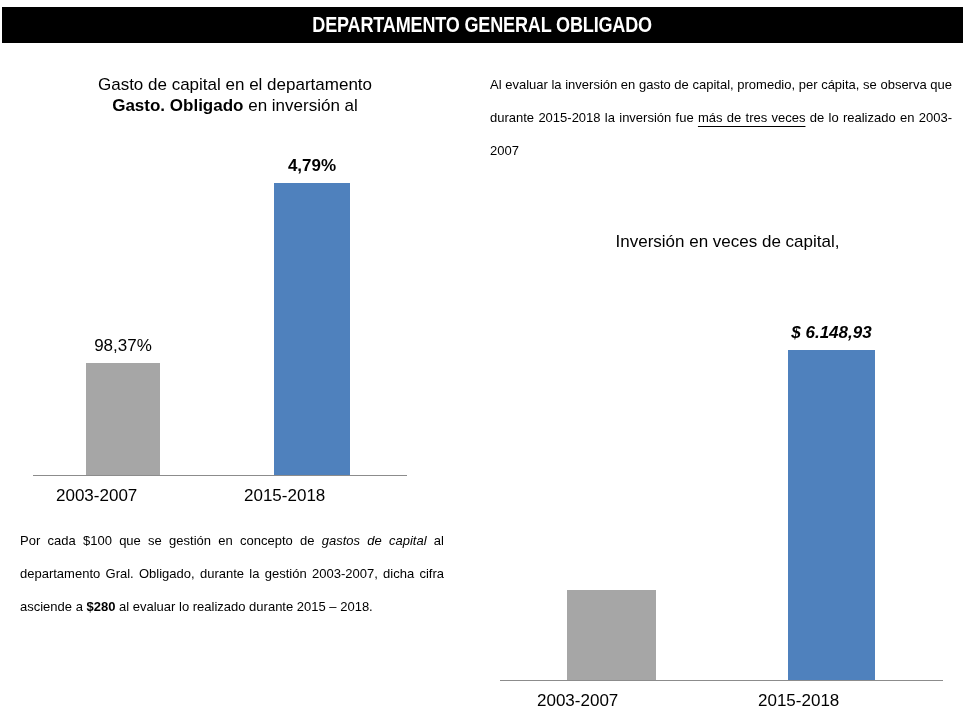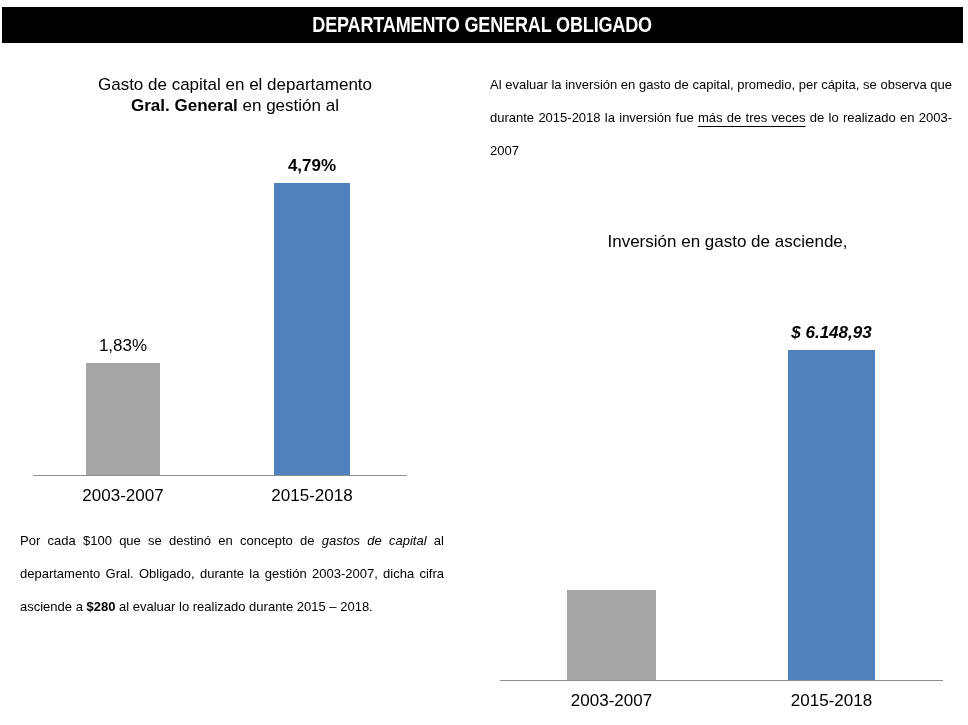--- a/index.html
+++ b/index.html
@@ -58,21 +58,21 @@
   }
   .chart-left  .val-0 { left: 23px;  width: 134px; }
   .chart-left  .val-1 { left: 211px; width: 136px; margin-top: 44px; }
   .chart-right .val-0 { left: 37px;  width: 149px; }
   .chart-right .val-1 { left: 258px; width: 147px; font-style: italic; }
   .val-label.bold { font-weight: bold; }
 
   .cat-label {
     position: absolute;
     top: calc(100% + 11px);
-    text-align: center;
+    text-align: left;
     font-size: 17px;
     white-space: nowrap;
   }
   .chart-left  .cat-0 { left: 23px;  width: 134px; }
   .chart-left  .cat-1 { left: 211px; width: 136px; }
   .chart-right .cat-0 { left: 37px;  width: 149px; }
   .chart-right .cat-1 { left: 258px; width: 147px; }
 
   .paragraph {
     position: absolute;
@@ -90,42 +90,42 @@
 <body>
 
 <div class="page">
 
   <div class="header-bar" style="background: #000000;">
     <div class="header-title" style="color: rgb(255, 255, 255);">DEPARTAMENTO GENERAL OBLIGADO</div>
   </div>
 
   <div class="chart-title lt-title">
     <span>Gasto de capital en el departamento</span><br>
-    <span class="b">Gral. General</span><span> en gestión al</span><br>
+    <span class="b">Gasto. Obligado</span><span> en inversión al</span><br>
   </div>
 
   <div class="chart chart-left" style="border-bottom-color: rgb(140, 140, 140);">
     <div class="bar bar-0" style="height: 112px; background: rgb(166, 166, 166);"></div>
     <div class="bar bar-1" style="height: 292px; background: rgb(79, 129, 189);"></div>
-    <div class="val-label val-0" style="bottom: 119px;">1,83%</div>
+    <div class="val-label val-0" style="bottom: 119px;">98,37%</div>
     <div class="val-label val-1 bold" style="bottom: 299px;">4,79%</div>
     <div class="cat-label cat-0">2003-2007</div>
     <div class="cat-label cat-1">2015-2018</div>
   </div>
 
   <div class="paragraph para-left">
-    <span>Por cada $100 que se destinó en concepto de </span><span class="italic">gastos de capital</span><span> al departamento Gral. Obligado, durante la gestión 2003-2007, dicha cifra asciende a </span><span class="bold">$280</span><span> al evaluar lo realizado durante 2015 – 2018.</span>
+    <span>Por cada $100 que se gestión en concepto de </span><span class="italic">gastos de capital</span><span> al departamento Gral. Obligado, durante la gestión 2003-2007, dicha cifra asciende a </span><span class="bold">$280</span><span> al evaluar lo realizado durante 2015 – 2018.</span>
   </div>
 
   <div class="paragraph para-right">
     <span>Al evaluar la inversión en gasto de capital, promedio, per cápita, se observa que durante 2015-2018 la inversión fue </span><span class="underline">más de tres veces</span><span> de lo realizado en 2003-2007</span>
   </div>
 
   <div class="chart-title rt-title">
-    <span>Inversión en gasto de asciende,</span><br>
+    <span>Inversión en veces de capital,</span><br>
     <br>
   </div>
 
   <div class="chart chart-right" style="border-bottom-color: rgb(140, 140, 140);">
     <div class="bar bar-0" style="height: 90px; background: rgb(166, 166, 166);"></div>
     <div class="bar bar-1" style="height: 330px; background: rgb(79, 129, 189);"></div>
     <div class="val-label val-1 bold" style="bottom: 337px;">$ 6.148,93</div>
     <div class="cat-label cat-0">2003-2007</div>
     <div class="cat-label cat-1">2015-2018</div>
   </div>

